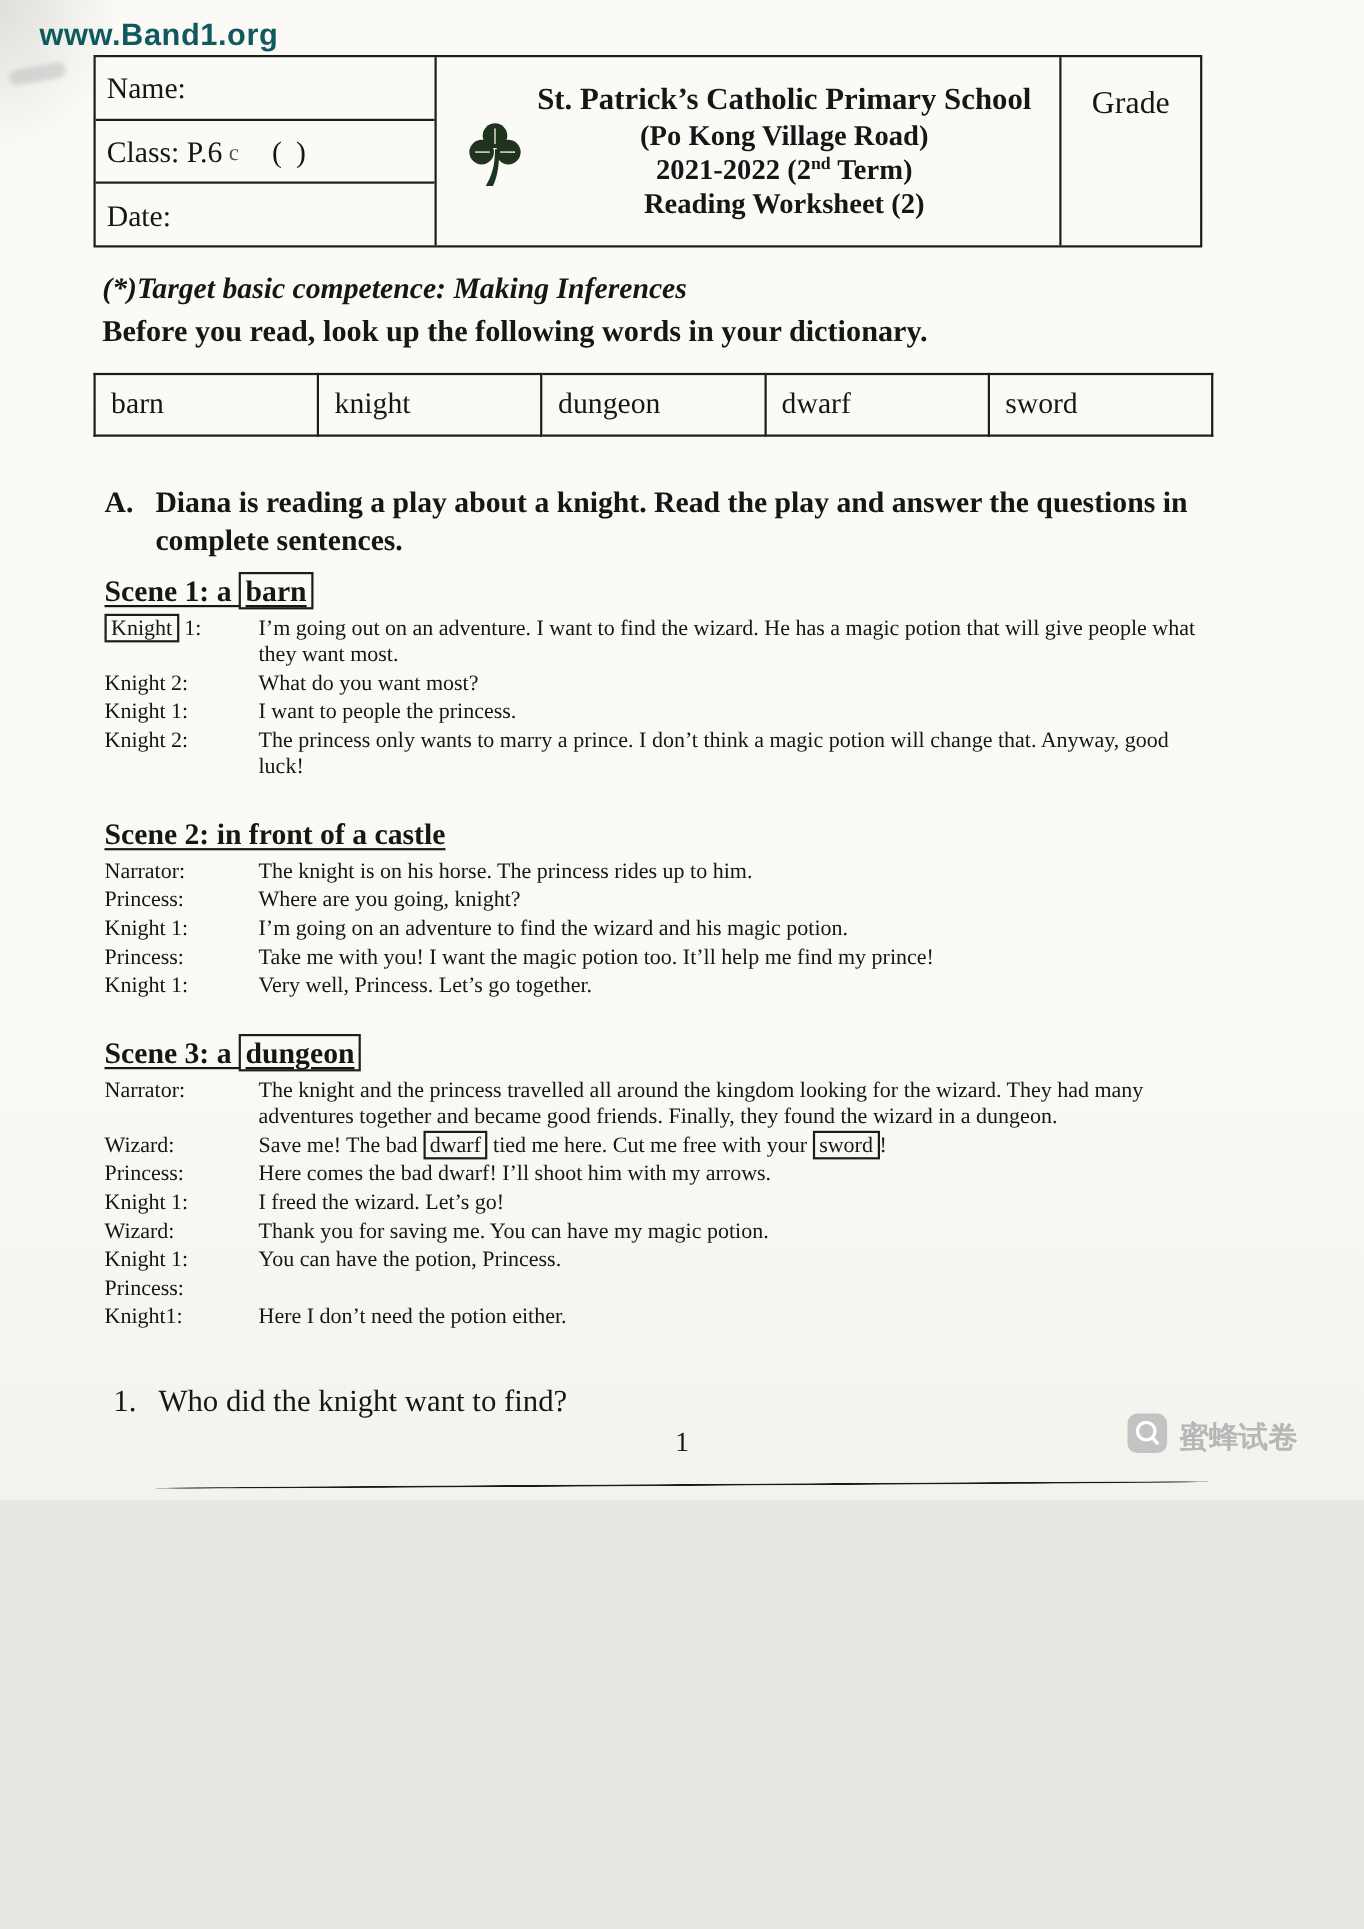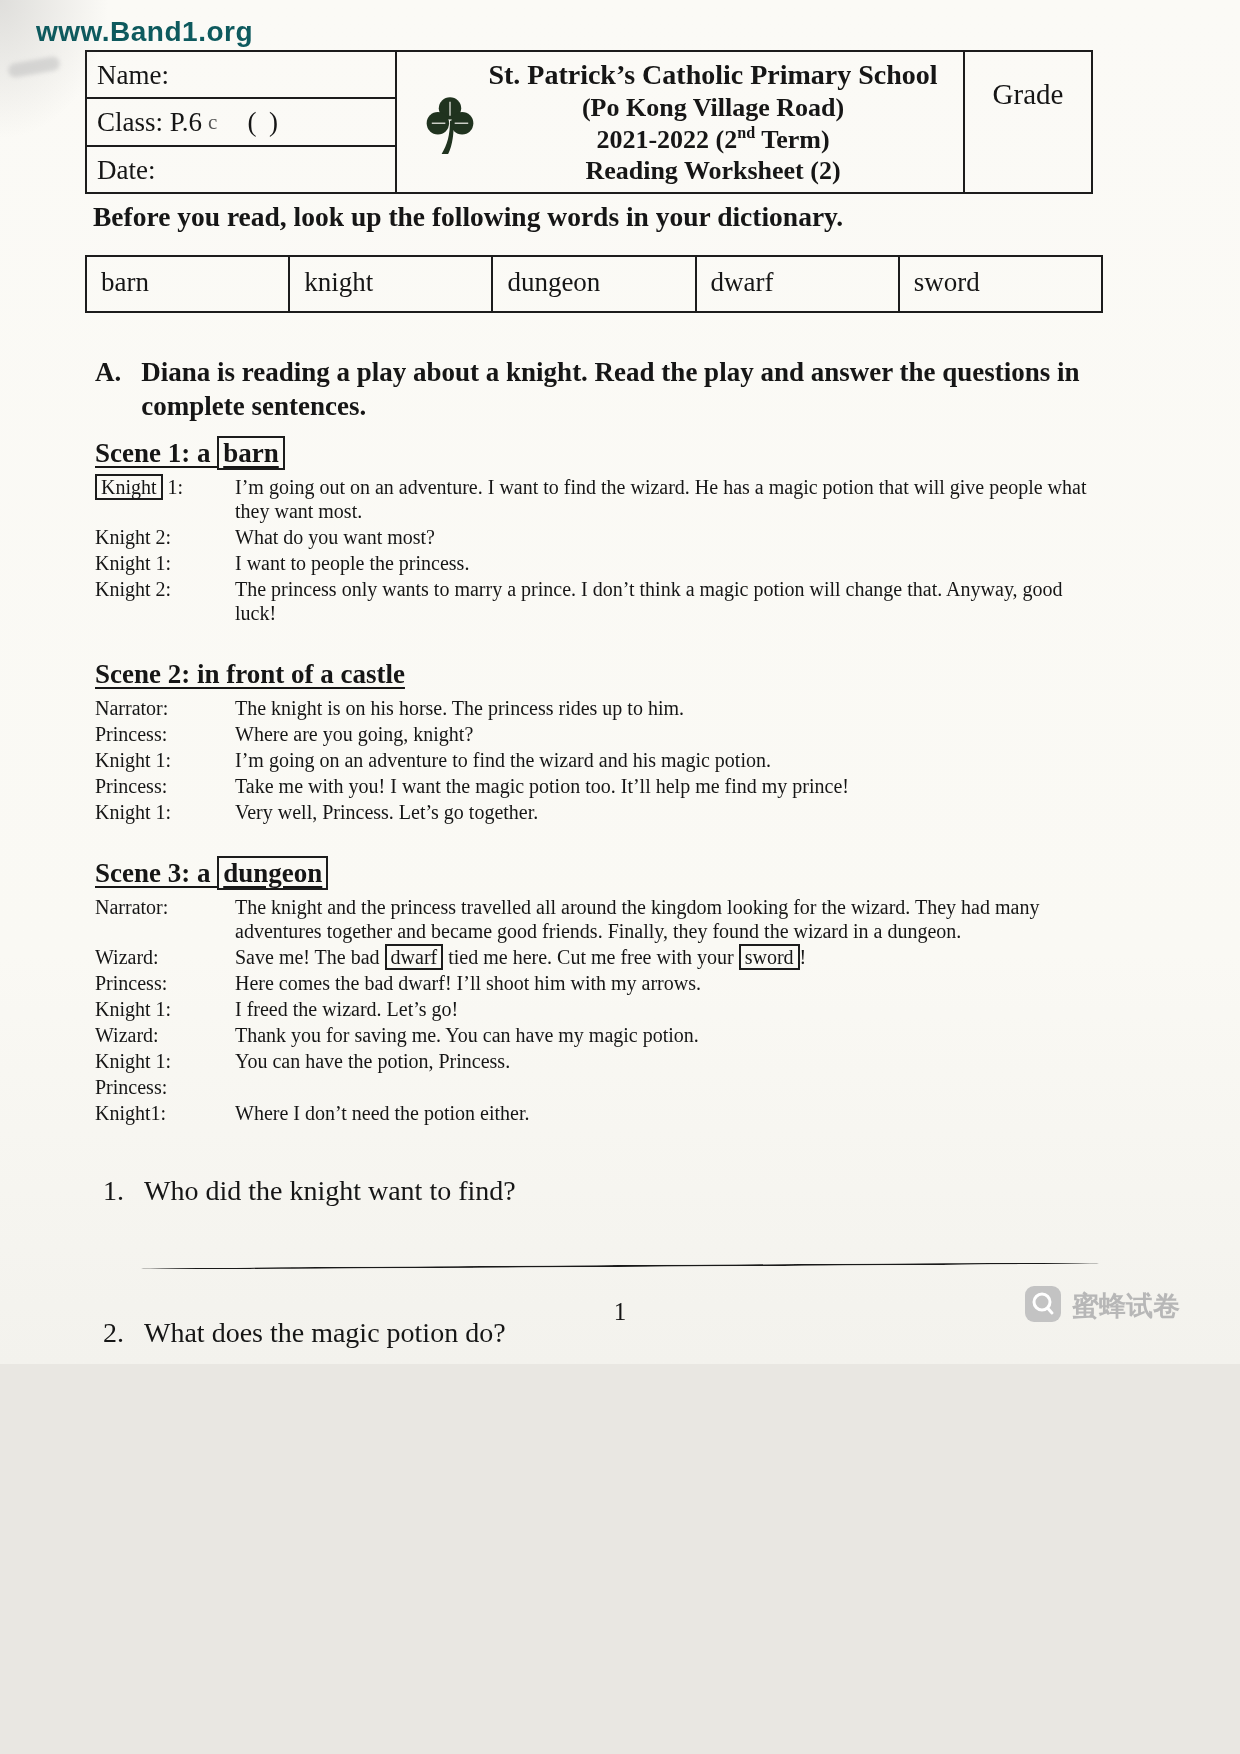--- a/index.html
+++ b/index.html
@@ -21,21 +21,21 @@
     font-size:28px;font-weight:bold;color:#0e5a5e;letter-spacing:.5px;}
 
   
   .header{margin-top:50px;width:1008px;border:2.5px solid #1c1c1c;display:flex;background:transparent;}
   .header-left{width:310px;border-right:2.5px solid #1c1c1c;display:flex;flex-direction:column;}
   .hrow{flex:1;min-height:44px;padding:6px 10px 4px;font-size:27px;border-bottom:2.5px solid #1c1c1c;
     display:flex;align-items:center;}
   .hrow:last-child{border-bottom:none;}
   .class-mark{color:#575757;font-size:21px;margin-left:6px;}
   .class-parens{margin-left:30px;letter-spacing:3px;}
-  .header-center{flex:1;display:flex;align-items:center;justify-content:center;gap:10px;padding:6px 2px;}
+  .header-center{flex:1;display:flex;align-items:center;justify-content:center;gap:10px;padding:22px 2px;}
   .school-block{font-weight:bold;text-align:center;line-height:1.2;}
   .school-name{font-size:28px;}
   .school-line{font-size:26px;}
   .school-line sup{font-size:.62em;vertical-align:super;}
   .shamrock{flex-shrink:0;margin-top:14px;}
   .header-right{width:128px;border-left:2.5px solid #1c1c1c;font-size:29px;padding:26px 6px;text-align:center;
     align-items:flex-start;}
 
   .competence{margin-top:22px;margin-left:8px;font-size:27px;font-weight:bold;font-style:italic;}
   .instruction{margin-top:7px;margin-left:8px;font-size:27.5px;font-weight:bold;}
@@ -110,20 +110,21 @@
         <div class="school-line"><span>2021-2022 (2</span><sup>nd</sup><span> Term)</span></div>
         <div class="school-line">Reading Worksheet (2)</div>
       </div>
     </div>
 
     <div class="header-right">
       <span>Grade</span>
     </div>
   </div>
 
+  <p class="competence">(*)Target basic competence: Making Inferences</p>
   <p class="instruction">Before you read, look up the following words in your dictionary.</p>
 
   <table class="vocab-table">
     <tbody>
       <tr>
           <td>barn</td>
           <td>knight</td>
           <td>dungeon</td>
           <td>dwarf</td>
           <td>sword</td>
@@ -203,21 +204,21 @@
         </div>
         <div class="dialog-row">
           <div class="speaker"><span>Knight 1:</span></div>
           <div class="speech"><span>You can have the potion, Princess.</span></div>
         </div>
         <div class="dialog-row">
           <div class="speaker"><span>Princess:</span></div>
         </div>
         <div class="dialog-row">
           <div class="speaker"><span>Knight1:</span></div>
-          <div class="speech"><span>Where I don’t need the potion either.</span></div>
+          <div class="speech"><span>Here I don’t need the potion either.</span></div>
         </div>
       </section>
     </div>
 
   <div class="questions">
       <div class="question-block">
         <div class="question">
           <span class="q-num">1.</span>
           <span class="q-text">Who did the knight want to find?</span>
         </div>

